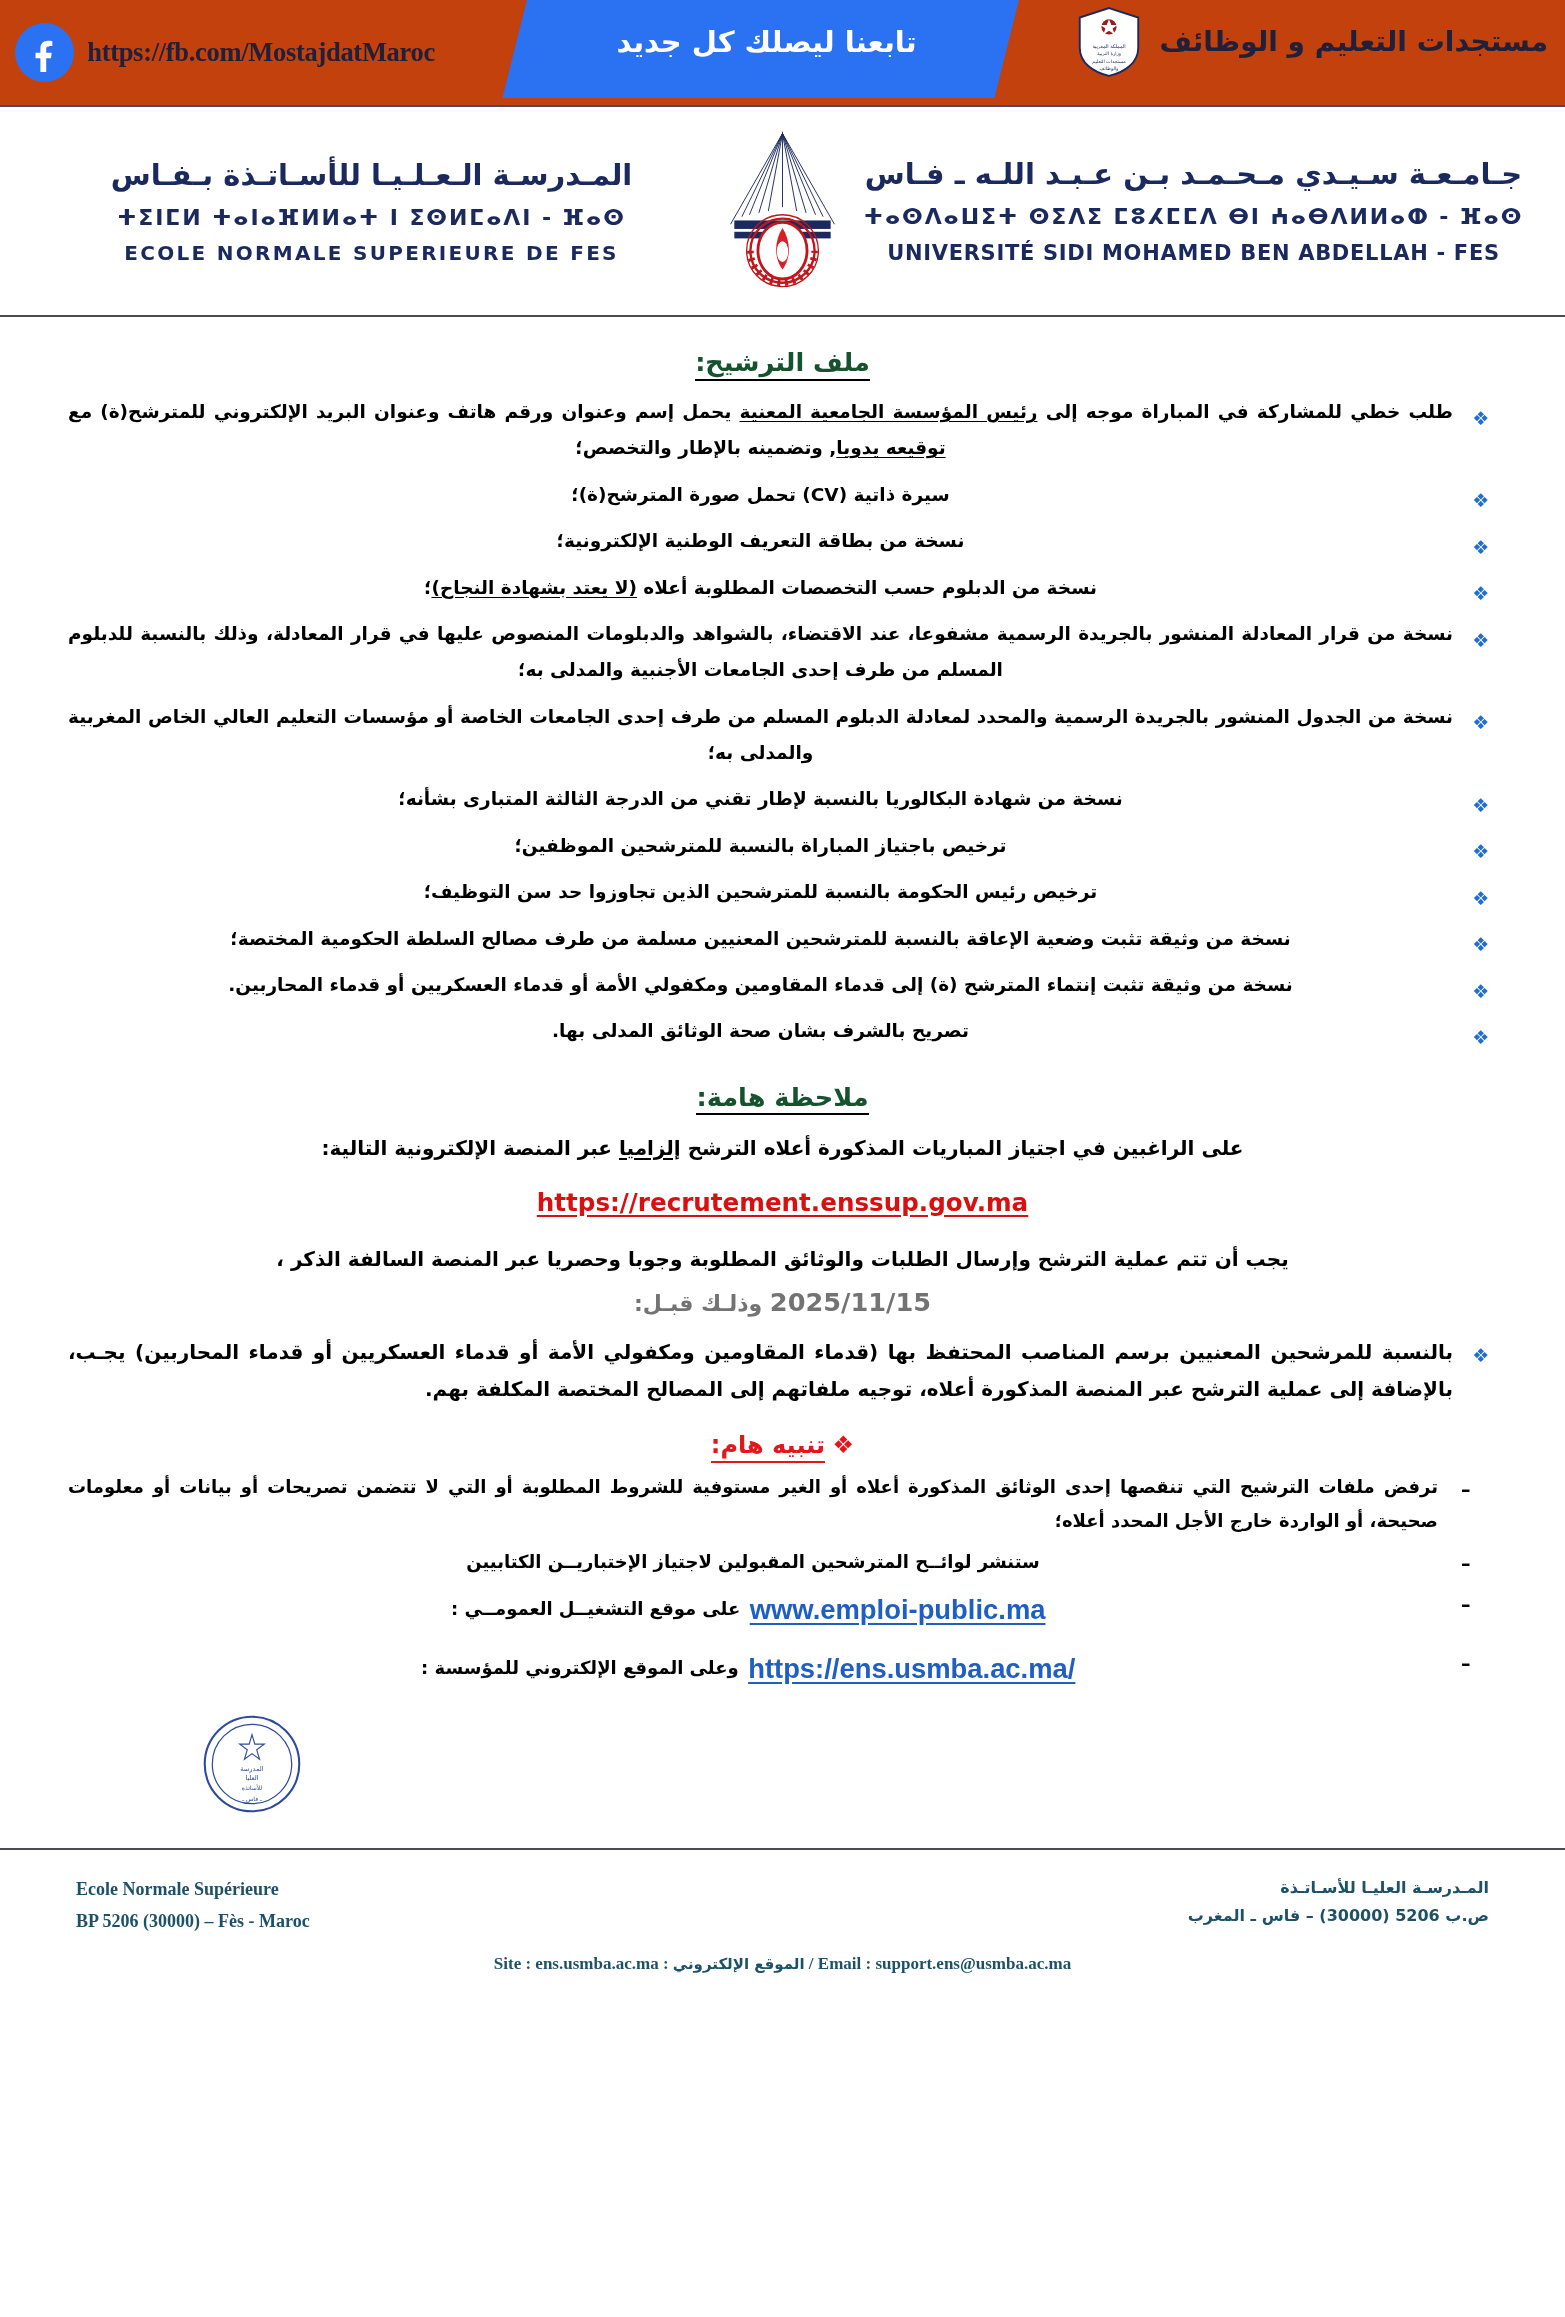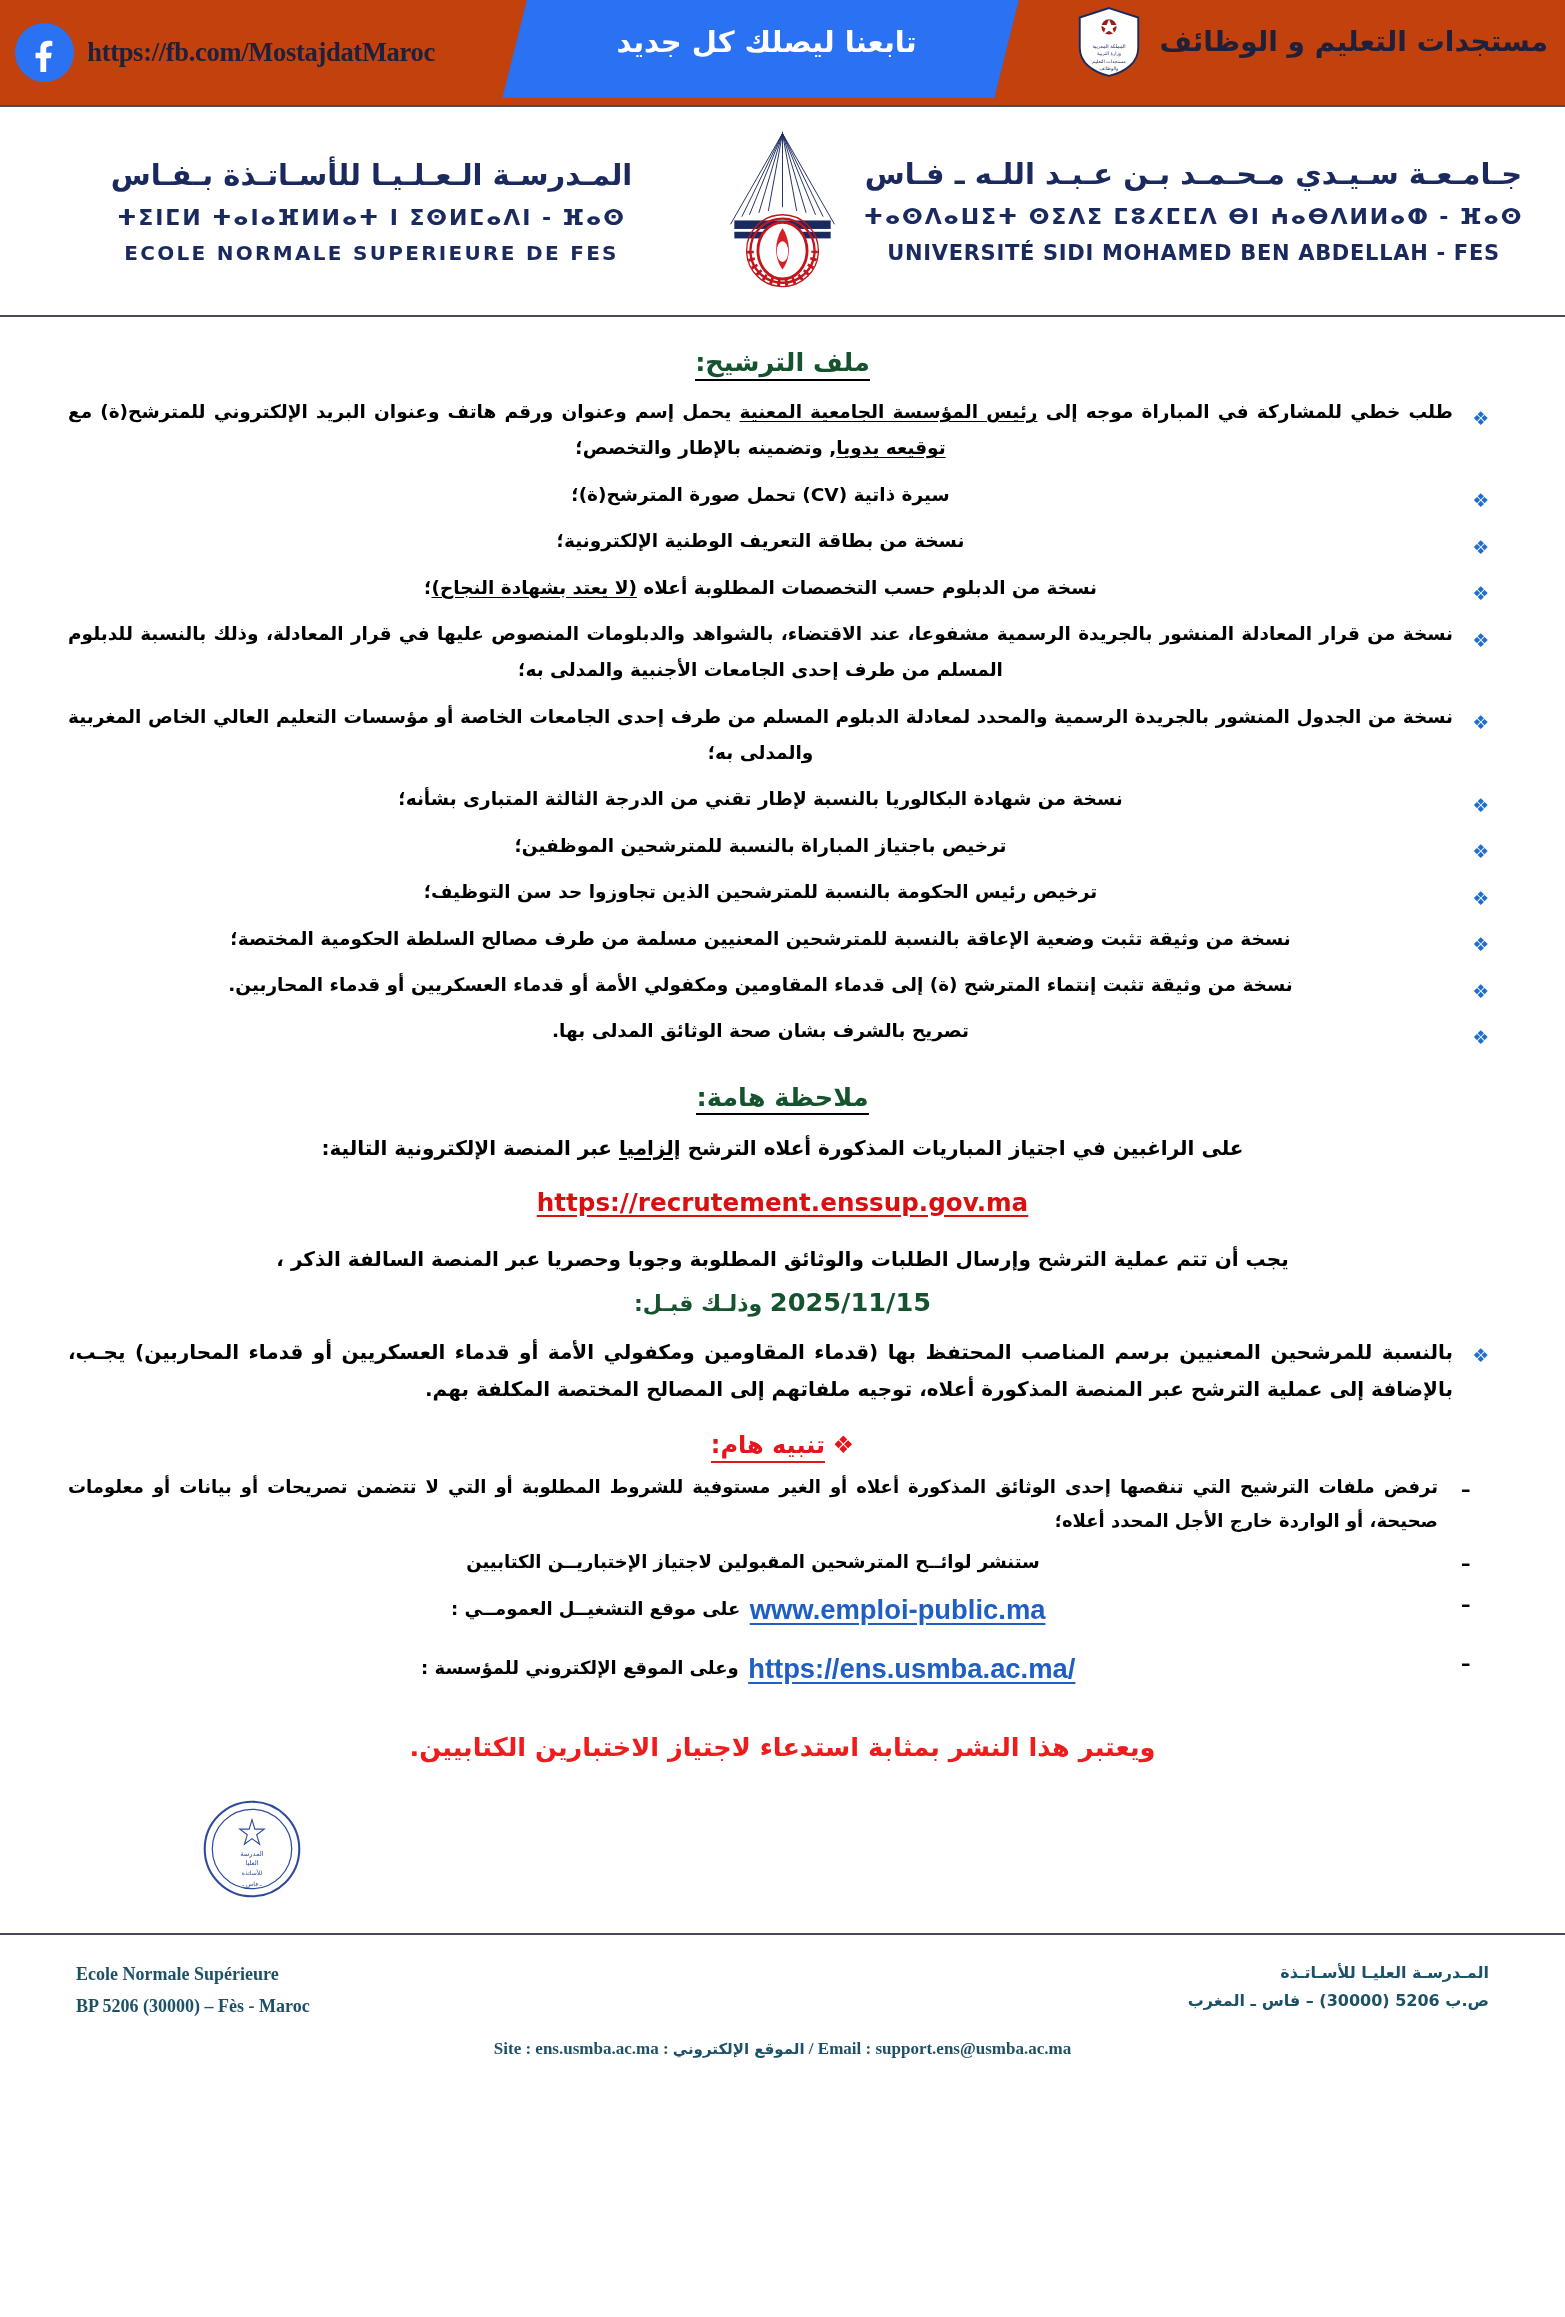--- a/index.html
+++ b/index.html
@@ -215,21 +215,21 @@
     text-underline-offset: 3.8px;
     margin: 21px 0 23px 0;
     direction: ltr;
   }
   .deadline-row {
     text-align: center;
     margin: 9.5px 0 17px 0;
     font-family: "DejaVu Sans", sans-serif;
     font-weight: bold;
     font-size: 22px;
-    color: #14532d;
+    color: #737373;
   }
   .deadline-row .dl-num { font-size: 25.6px; }
 
   .para-bullet {
     position: relative;
     padding-right: 44px;
     font-family: "DejaVu Sans", sans-serif;
     font-weight: bold;
     font-size: 20px;
     line-height: 1.85;
@@ -471,21 +471,20 @@
 
       <li class="centered">
         <a class="inline-link" href="#">www.emploi-public.ma</a><span>على موقع التشغيــل العمومــي  :</span>
       </li>
 
       <li class="centered">
         <a class="inline-link" href="#">https://ens.usmba.ac.ma/</a><span>وعلى الموقع الإلكتروني للمؤسسة :</span>
       </li>
     </ul>
 
-    <div class="final-red">ويعتبر هذا النشر بمثابة استدعاء لاجتياز الاختبارين الكتابيين.</div>
 
     <div class="stamp-wrap">
       <div class="stamp">
         <svg viewBox="0 0 110 110" width="104" height="104" aria-hidden="true">
           <circle cx="55" cy="55" r="50" fill="none" stroke="#2e4a9e" stroke-width="2.2"></circle>
           <circle cx="55" cy="55" r="42" fill="none" stroke="#2e4a9e" stroke-width="1.3"></circle>
           <path d="M55 24 L58 34 H68 L60 40 L63 50 L55 44 L47 50 L50 40 L42 34 H52 Z" fill="none" stroke="#2e4a9e" stroke-width="1.2"></path>
           <text x="55" y="62" font-size="7" text-anchor="middle" fill="#2e4a9e" font-family="DejaVu Sans, sans-serif">المدرسة</text>
           <text x="55" y="72" font-size="7" text-anchor="middle" fill="#2e4a9e" font-family="DejaVu Sans, sans-serif">العليا</text>
           <text x="55" y="82" font-size="6.4" text-anchor="middle" fill="#2e4a9e" font-family="DejaVu Sans, sans-serif">للأساتذة</text>

